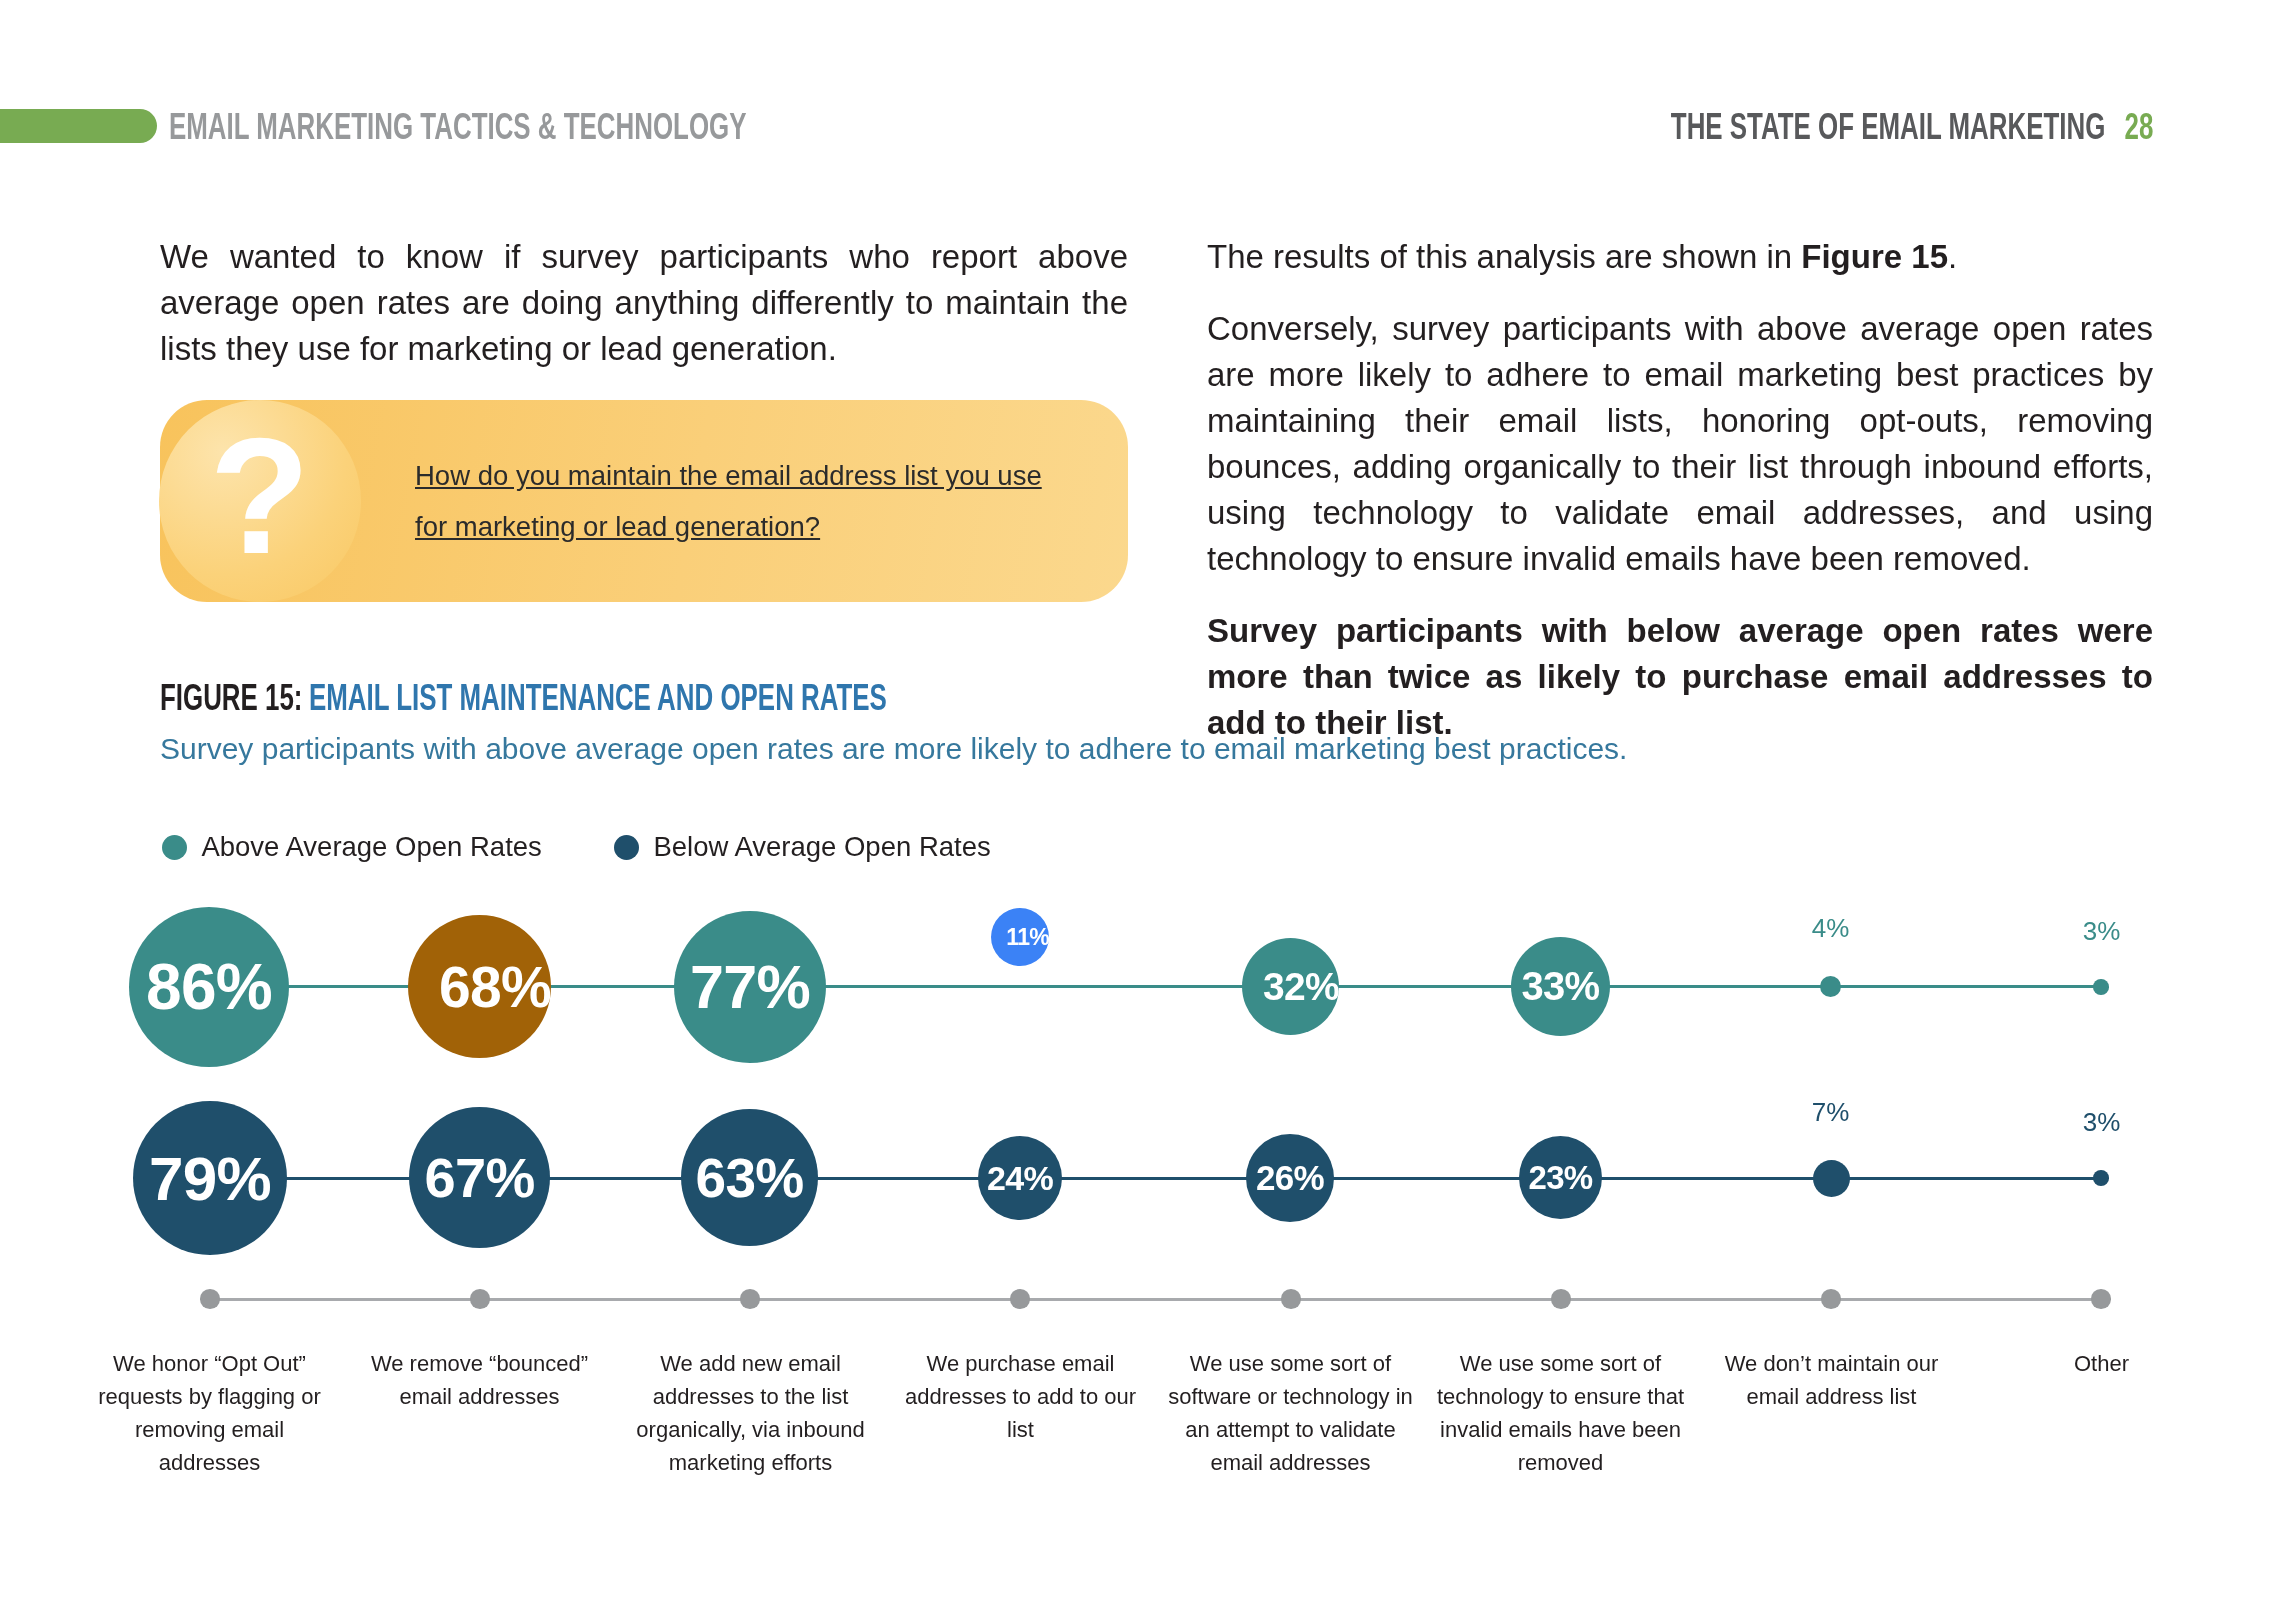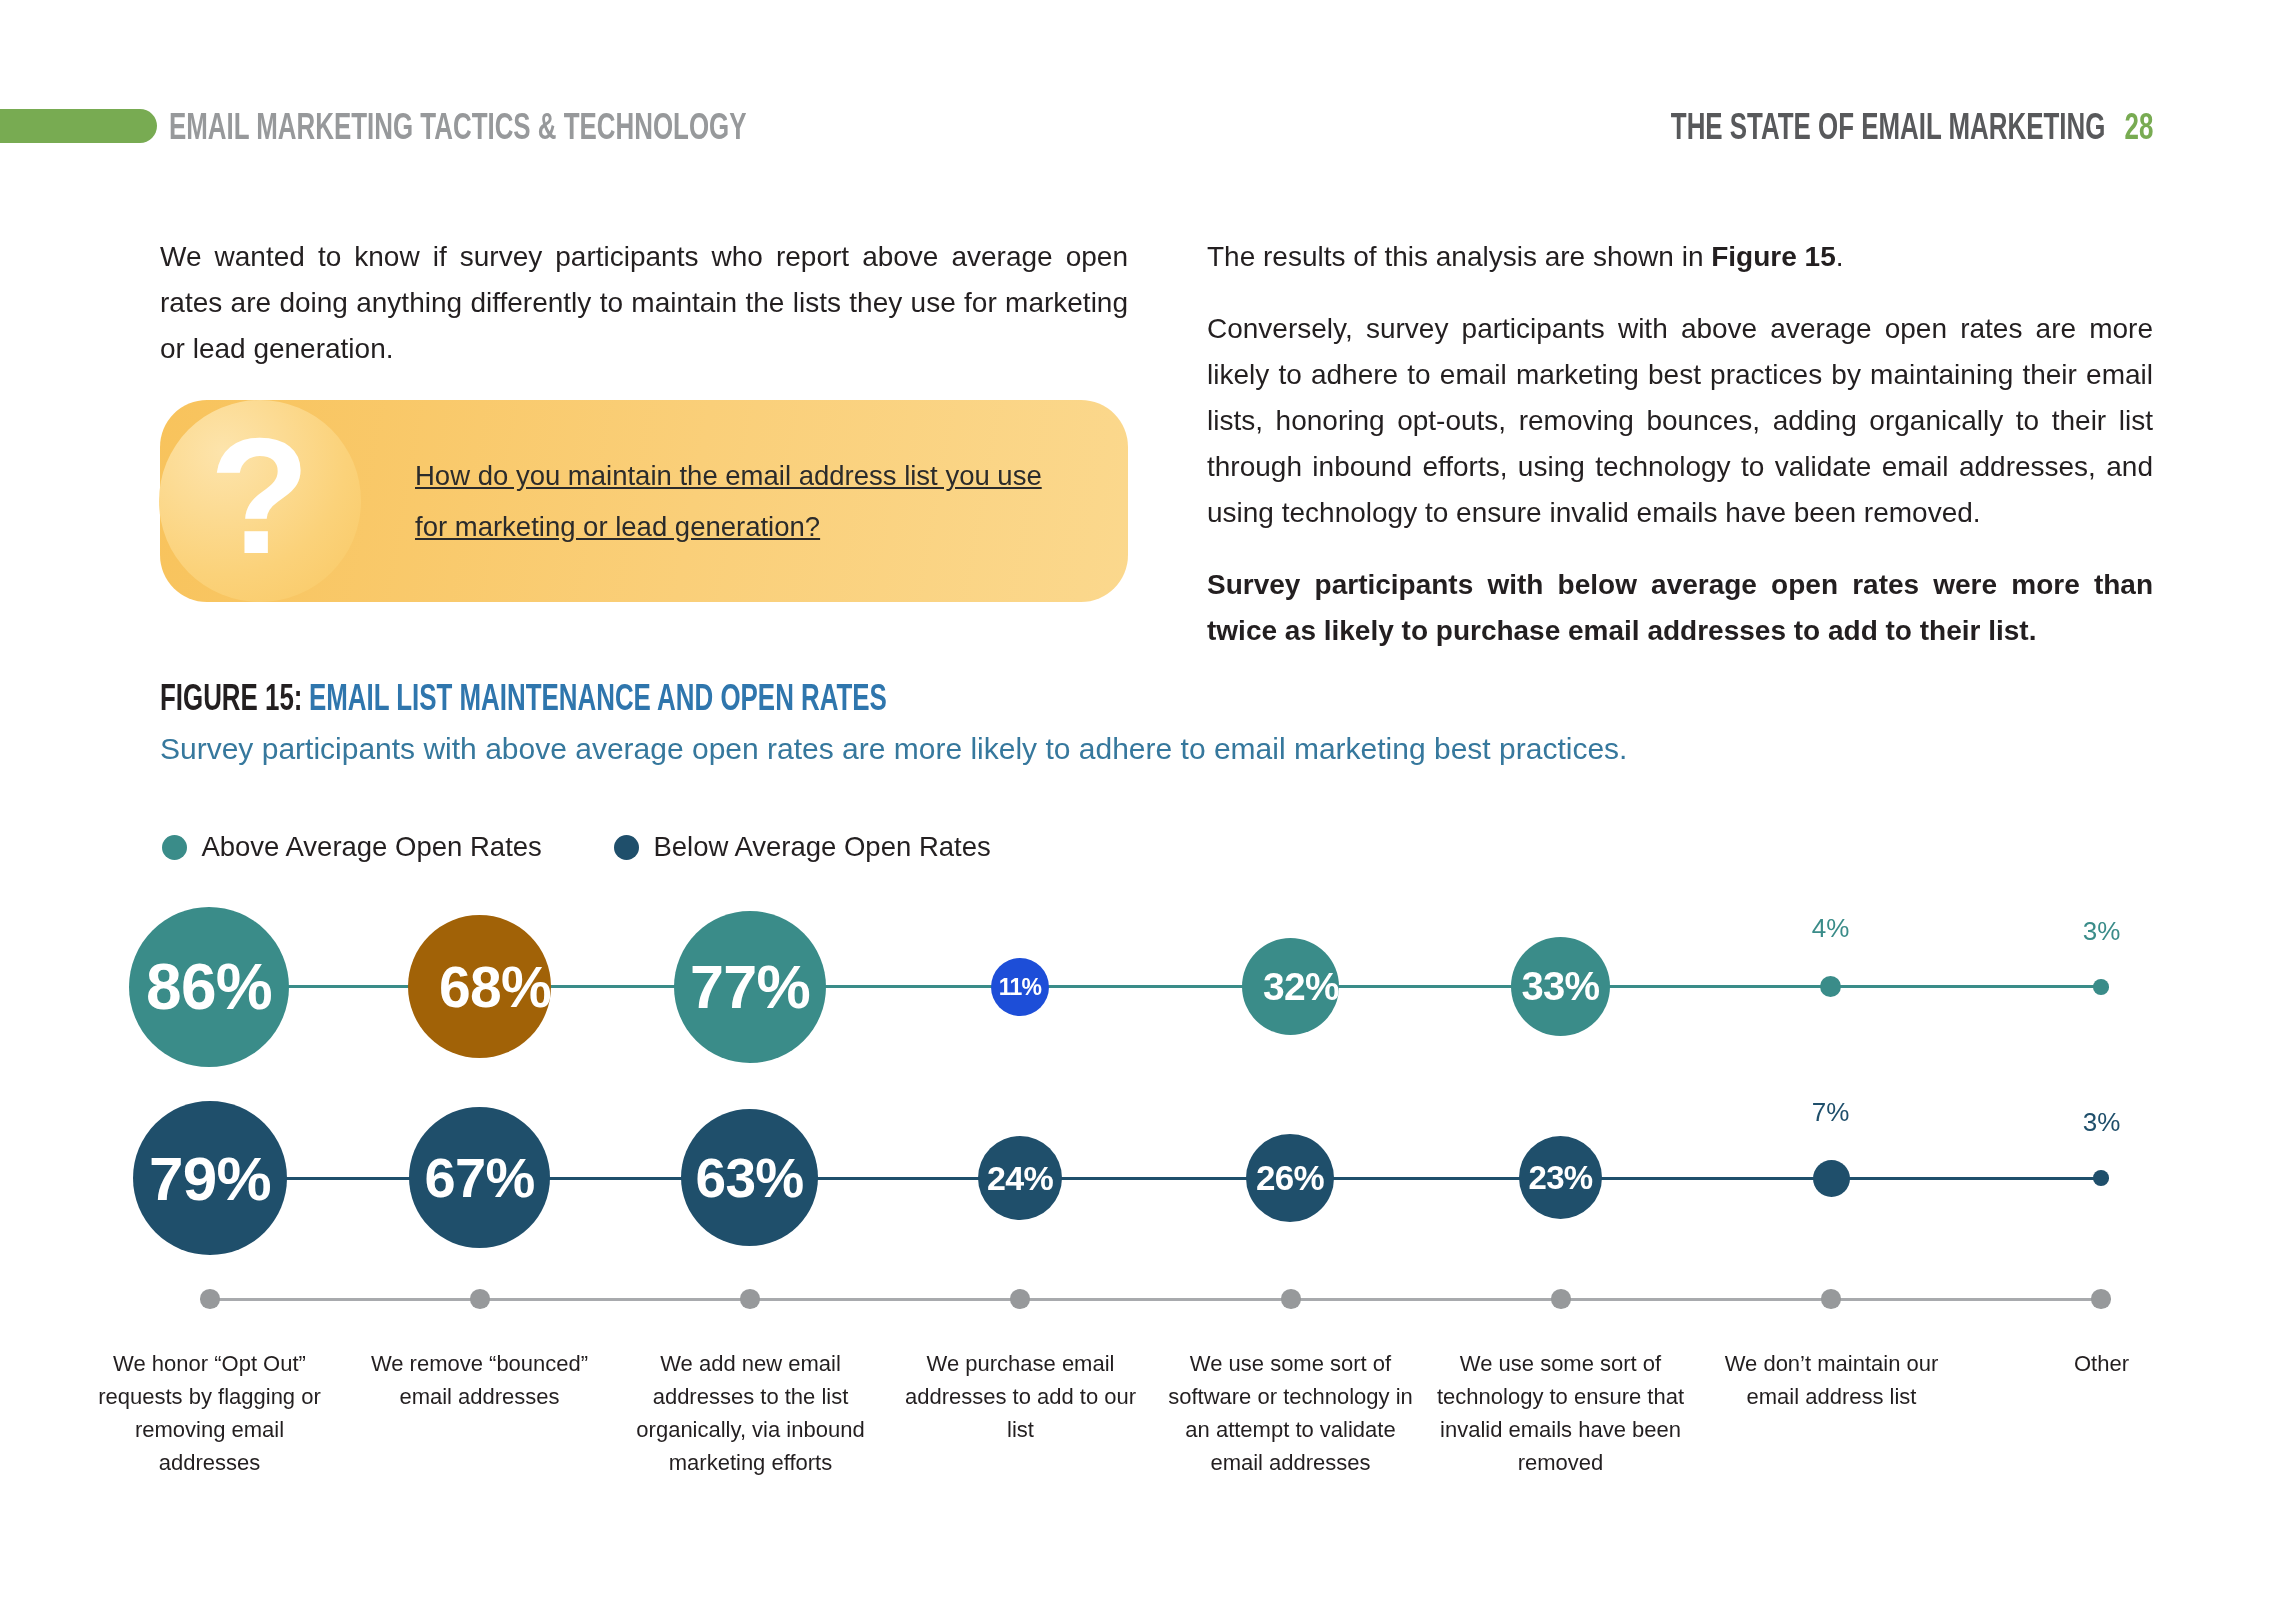--- a/index.html
+++ b/index.html
@@ -10,21 +10,21 @@
   .hbar{position:absolute;left:0;top:109px;width:157px;height:34px;border-radius:0 17px 17px 0;}
   .htext-left{position:absolute;left:169px;top:109px;height:34px;line-height:35px;
               font-size:37px;font-weight:700;color:#97999B;white-space:nowrap;}
   .htext-right{position:absolute;left:0;top:109px;width:2153px;height:34px;line-height:35px;
                text-align:right;white-space:nowrap;font-size:37px;font-weight:700;color:#58595B;}
   .cond-l{display:inline-block;transform:scaleX(.70);transform-origin:0 50%;}
   .cond-r{display:inline-block;transform:scaleX(.70);transform-origin:100% 50%;}
   .pagenum{margin-left:27.5px;}
 
   
-  .para{position:absolute;font-size:28px;line-height:46px;text-align:justify;}
+  .para{position:absolute;font-size:33px;line-height:46px;text-align:justify;}
   .para p{margin:0 0 26px 0;}
   .col-left{left:160px;top:234px;width:968px;}
   .col-right{left:1207px;top:234px;width:946px;}
 
   
   .qbox{position:absolute;left:160px;top:400px;width:968px;height:202px;border-radius:47px;
         background:linear-gradient(100deg,#F8C35C 0%,#FACF79 55%,#FBD88D 100%);}
   .qcircle{position:absolute;left:-1.3px;top:0;width:202px;height:202px;border-radius:50%;
            background:radial-gradient(circle at 32% 26%,#FDE4AC 0%,#FBD27A 60%,#F9C863 100%);
            display:flex;align-items:center;justify-content:center;}
@@ -107,21 +107,21 @@
       <div class="sline" style="left: 209px; top: 985px; width: 1892px; background: rgb(58, 140, 137);"></div>
       <div class="bubble" style="left: 129px; top: 907px; width: 160px; height: 160px; background: rgb(58, 140, 137);">
         <span style="font-size: 64px;">86%</span>
       </div>
       <div class="bubble" style="left: 408px; top: 915px; width: 143px; height: 143px; background: #a16207; justify-content: flex-end;">
         <span style="font-size: 57px;">68%</span>
       </div>
       <div class="bubble" style="left: 674px; top: 911px; width: 152px; height: 152px; background: rgb(58, 140, 137);">
         <span style="font-size: 61px;">77%</span>
       </div>
-      <div class="bubble" style="left: 991px; top: 958px; width: 58px; height: 58px; background: #1d4ed8;">
+      <div class="bubble" style="left: 991px; top: 908px; width: 58px; height: 58px; background: #3b82f6; justify-content: flex-end;">
         <span style="font-size: 23px;">11%</span>
       </div>
       <div class="bubble" style="left: 1242px; top: 938px; width: 97px; height: 97px; background: rgb(58, 140, 137); justify-content: flex-end;">
         <span style="font-size: 39px;">32%</span>
       </div>
       <div class="bubble" style="left: 1511px; top: 937px; width: 99px; height: 99px; background: rgb(58, 140, 137);">
         <span style="font-size: 40px;">33%</span>
       </div>
       <div class="bubble" style="left: 1820px; top: 976px; width: 21px; height: 21px; background: rgb(58, 140, 137);"></div>
       <div class="dotlabel" style="left: 1765px; top: 913px; color: rgb(58, 140, 137);">4%</div>

